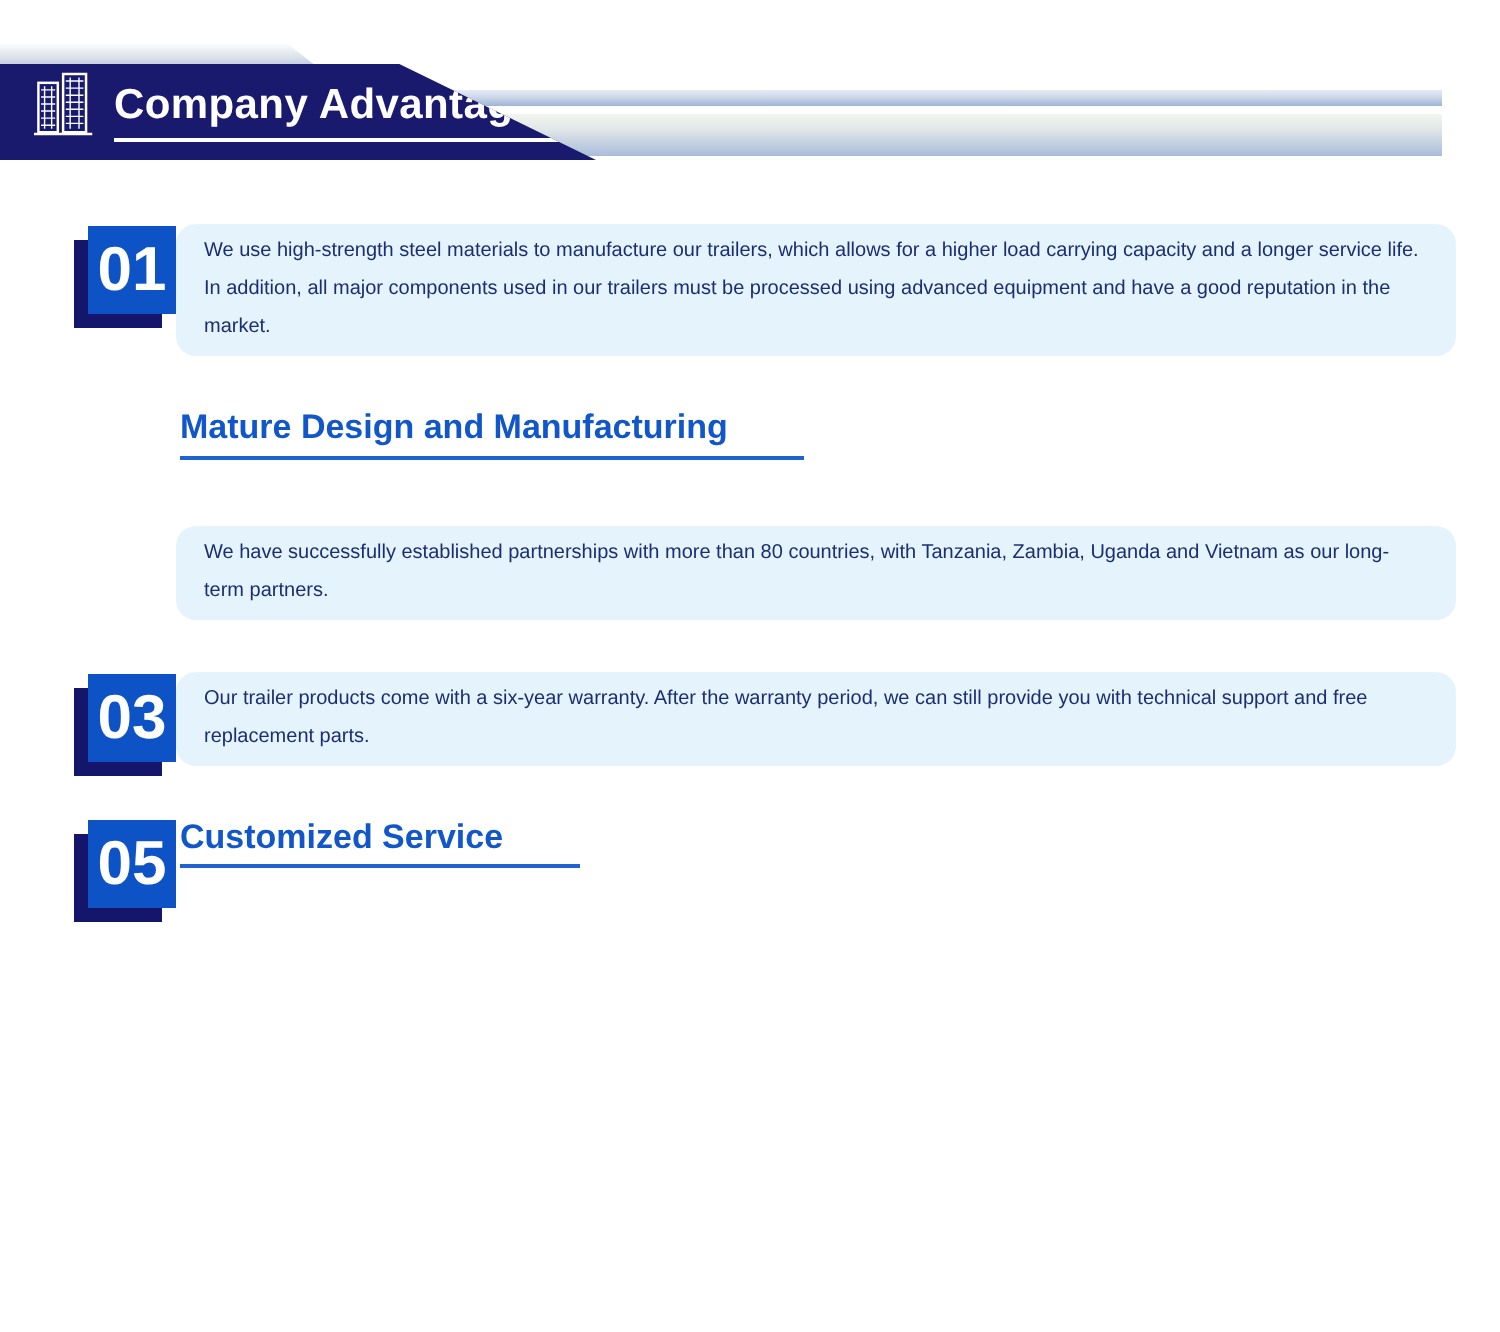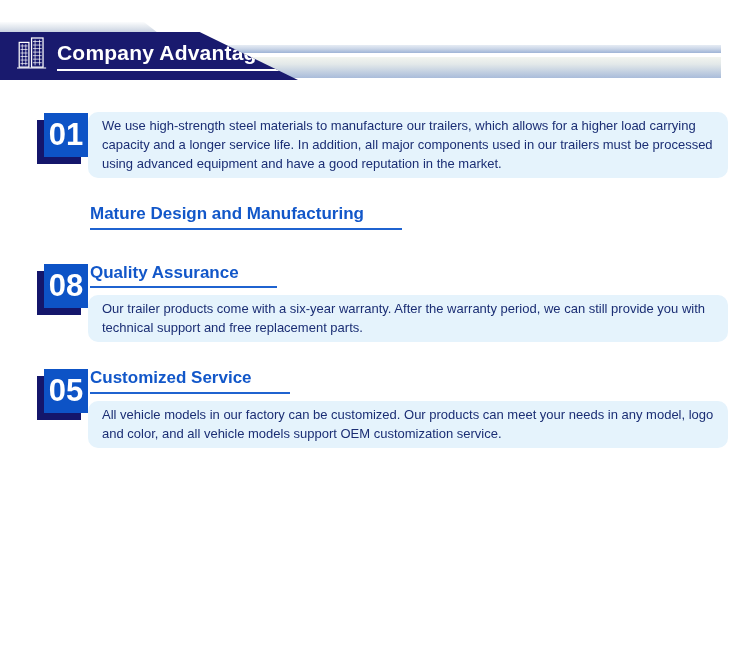--- a/index.html
+++ b/index.html
@@ -70,21 +70,21 @@
     padding:0 38px 4px 0;
     white-space:nowrap;
   }
   .adv-title-row { line-height:0; }
   .adv-card {
     margin:0;
     background:#e5f3fc;
     border-radius:10px;
     padding:4px 14px 5px 14px;
     color:#1b2e74;
-    font-size:13px; line-height:19px;
+    font-size:10px; line-height:19px;
   }
 </style>
 </head>
 <body>
 
 <div class="header">
   <div class="stripe-thin"></div>
   <div class="stripe-thick"></div>
   <div class="top-band"></div>
   <div class="banner">
@@ -130,37 +130,34 @@
     <p class="adv-card">We use high-strength steel materials to manufacture our trailers, which allows for a higher load carrying capacity and a longer service life. In addition, all major components used in our trailers must be processed using advanced equipment and have a good reputation in the market.</p>
   </section>
 
   <section class="adv">
     <div class="adv-title-row">
       <h3 class="adv-title">Mature Design and Manufacturing</h3>
     </div>
   </section>
 
   <section class="adv">
+    <p class="adv-card">We have successfully established partnerships with more than 80 countries, with Tanzania, Zambia, Uganda and Vietnam as our long-term partners.</p>
   </section>
 
   <section class="adv">
     <div class="badge">
       <div class="badge-shadow"></div>
-      <div class="badge-face">08</div>
-    </div>
-    <div class="adv-title-row">
-      <h3 class="adv-title">Quality Assurance</h3>
+      <div class="badge-face">03</div>
     </div>
     <p class="adv-card">Our trailer products come with a six-year warranty. After the warranty period, we can still provide you with technical support and free replacement parts.</p>
   </section>
 
   <section class="adv">
     <div class="badge">
       <div class="badge-shadow"></div>
       <div class="badge-face">05</div>
     </div>
     <div class="adv-title-row">
       <h3 class="adv-title">Customized Service</h3>
     </div>
-    <p class="adv-card">All vehicle models in our factory can be customized. Our products can meet your needs in any model, logo and color, and all vehicle models support OEM customization service.</p>
   </section>
 
 </div>
 
 </body></html>

